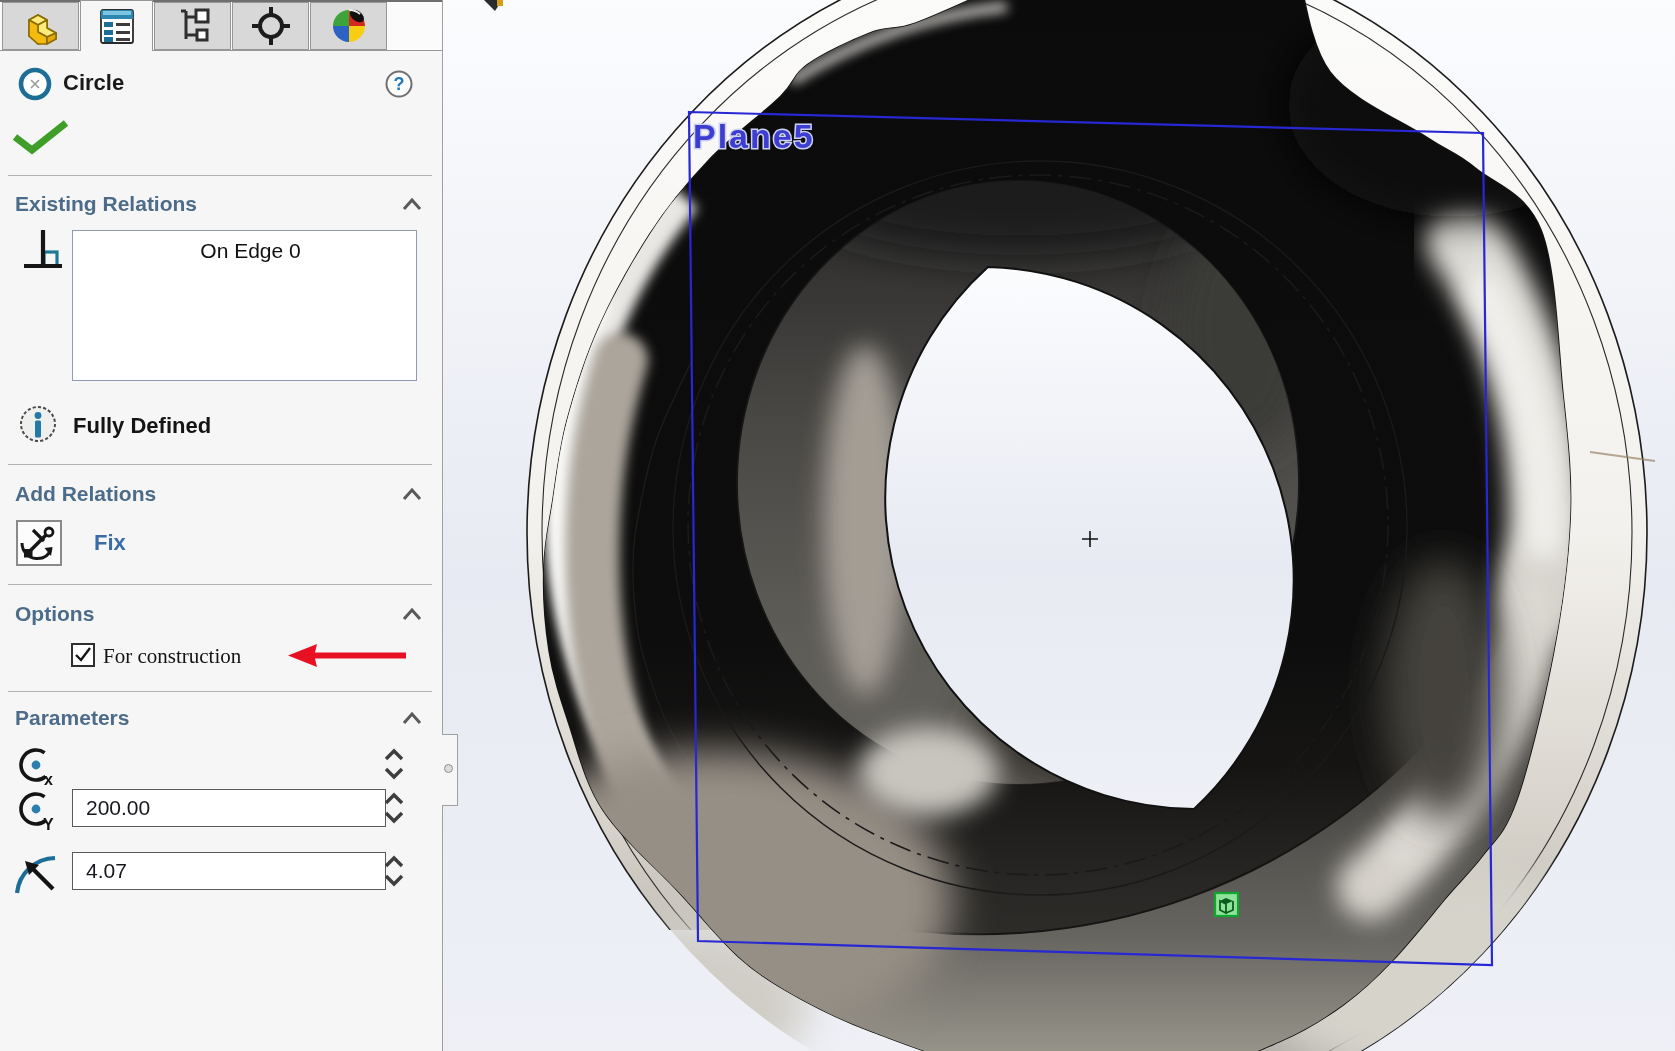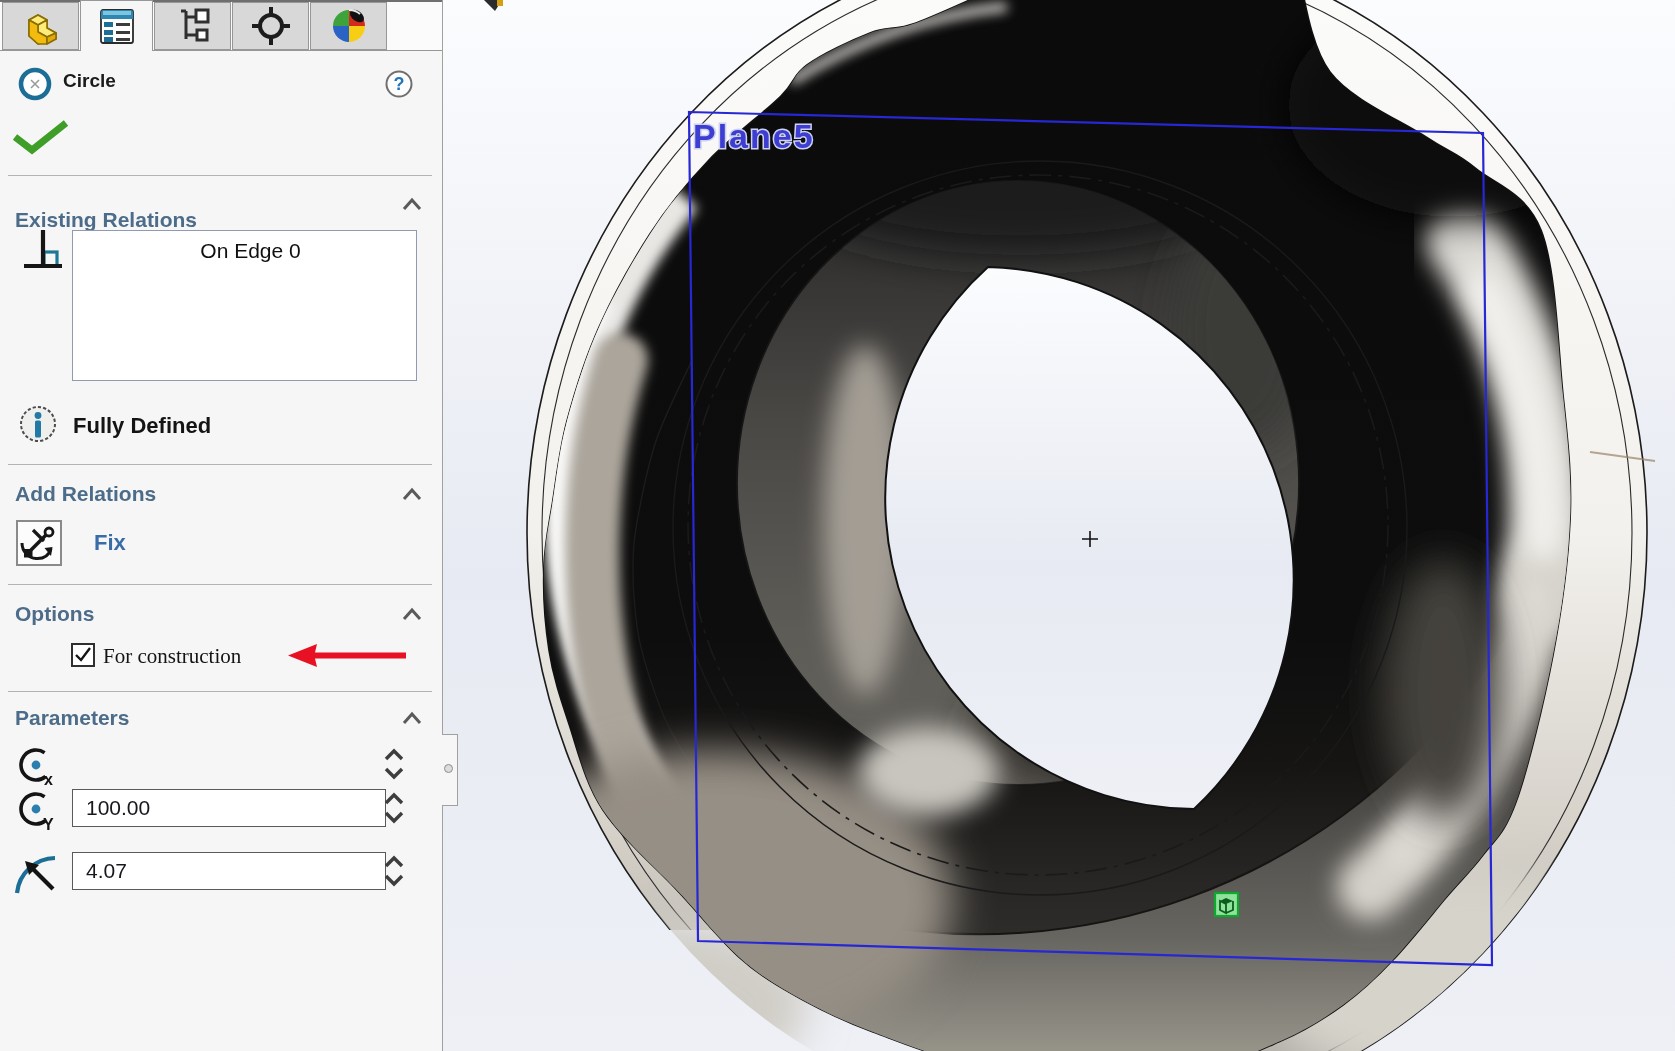--- a/index.html
+++ b/index.html
@@ -204,32 +204,32 @@
         <path d="M4,20 A16,16 0 0 1 20,4 L20,20 Z" fill="#3fa33c"></path>
         <ellipse cx="28" cy="10" rx="8" ry="5" transform="rotate(38 28 10)" fill="#111"></ellipse>
         <path d="M20,4 A16,16 0 0 1 31,8" fill="none" stroke="#e8e8e8" stroke-width="2"></path>
       </svg>
     </div>
 
     <svg class="abs" style="left:17px;top:66px;" width="36" height="36" viewBox="0 0 36 36">
       <circle cx="18" cy="18" r="14" fill="#fff" stroke="#1d6e96" stroke-width="4.6"></circle>
       <path d="M14,14 L22,22 M22,14 L14,22" stroke="#9a9a9a" stroke-width="1.6"></path>
     </svg>
-    <div class="abs" style="left:63px;top:70px;font-size:19px;font-weight:bold;color:#1a1a1a;">Circle</div>
+    <div class="abs" style="left:63px;top:70px;font-size:22px;font-weight:bold;color:#1a1a1a;">Circle</div>
     <svg class="abs" style="left:385px;top:70px;" width="28" height="28" viewBox="0 0 28 28">
       <circle cx="14" cy="14" r="12.5" fill="#fdfdfd" stroke="#6f6f6f" stroke-width="2"></circle>
       <text x="14" y="20" text-anchor="middle" font-size="18" font-weight="bold" fill="#2277bb" font-family="Liberation Sans">?</text>
     </svg>
     <svg class="abs" style="left:11px;top:118px;" width="60" height="38" viewBox="0 0 60 38">
       <path d="M4,19 L21,32 L55,5" fill="none" stroke="#3f9e27" stroke-width="7"></path>
     </svg>
 
     <div class="sep" style="top:175px;"></div>
 
-    <div class="hdr" style="top:208px;text-align:right;">Existing Relations</div>
+    <div class="hdr" style="top:192px;text-align:right;">Existing Relations</div>
     <svg class="chev" style="top:197px;" viewBox="0 0 20 14">
         <path d="M2,12 L10,3 L18,12" fill="none" stroke="#5a5a5a" stroke-width="3"></path>
       </svg>
     <svg class="abs" style="left:20px;top:228px;" width="46" height="44" viewBox="0 0 46 44">
       <rect x="24" y="24" width="13" height="14" fill="none" stroke="#1d7795" stroke-width="3.2"></rect>
       <path d="M23,2 L23,38 M4,38 L42,38" stroke="#161616" stroke-width="4.2"></path>
     </svg>
     <div class="abs" style="left:72px;top:230px;width:345px;height:151px;background:#fff;border:1px solid #8e9bb3;box-sizing:border-box;text-align:center;">
       <div style="margin:8px 0 0 12px;font-size:21px;color:#101010;">On Edge 0</div>
     </div>
@@ -290,21 +290,21 @@
     <svg class="spin" style="top:745px;" viewBox="0 0 30 38">
       <path d="M7,14 L15,6 L23,14" fill="none" stroke="#3d3d3d" stroke-width="3.4"></path>
       <path d="M7,24 L15,32 L23,24" fill="none" stroke="#3d3d3d" stroke-width="3.4"></path>
     </svg>
 
     <svg class="abs" style="left:16px;top:788px;" width="44" height="44" viewBox="0 0 44 44">
       <path d="M28.6,8.7 A15 15 0 1 0 29.6,32.5" fill="none" stroke="#141414" stroke-width="3.6"></path>
       <circle cx="20" cy="21" r="4.4" fill="#2b7fae"></circle>
       <text x="27" y="42" font-size="16" font-weight="bold" fill="#141414" font-family="Liberation Sans">Y</text>
     </svg>
-    <div class="inp" style="top:789px;">100.00</div>
+    <div class="inp" style="top:789px;">200.00</div>
     <svg class="spin" style="top:789px;" viewBox="0 0 30 38">
       <path d="M7,14 L15,6 L23,14" fill="none" stroke="#3d3d3d" stroke-width="3.4"></path>
       <path d="M7,24 L15,32 L23,24" fill="none" stroke="#3d3d3d" stroke-width="3.4"></path>
     </svg>
 
     <svg class="abs" style="left:14px;top:848px;" width="46" height="46" viewBox="0 0 46 46">
       <path d="M3,45 A39,39 0 0 1 41,10" fill="none" stroke="#1d6e96" stroke-width="4.2"></path>
       <path d="M39,41 L18,20" stroke="#141414" stroke-width="4.2"></path>
       <path d="M11,13 L25,17 L15,27 Z" fill="#141414"></path>
     </svg>

